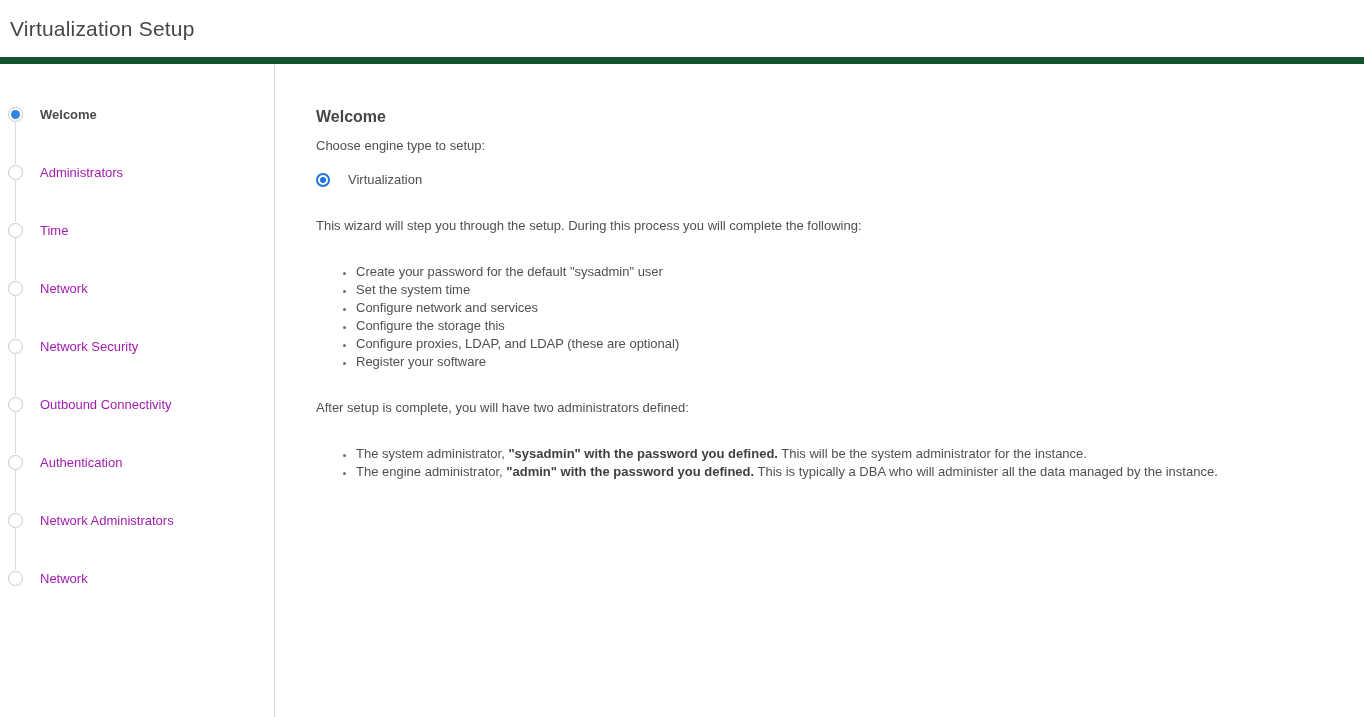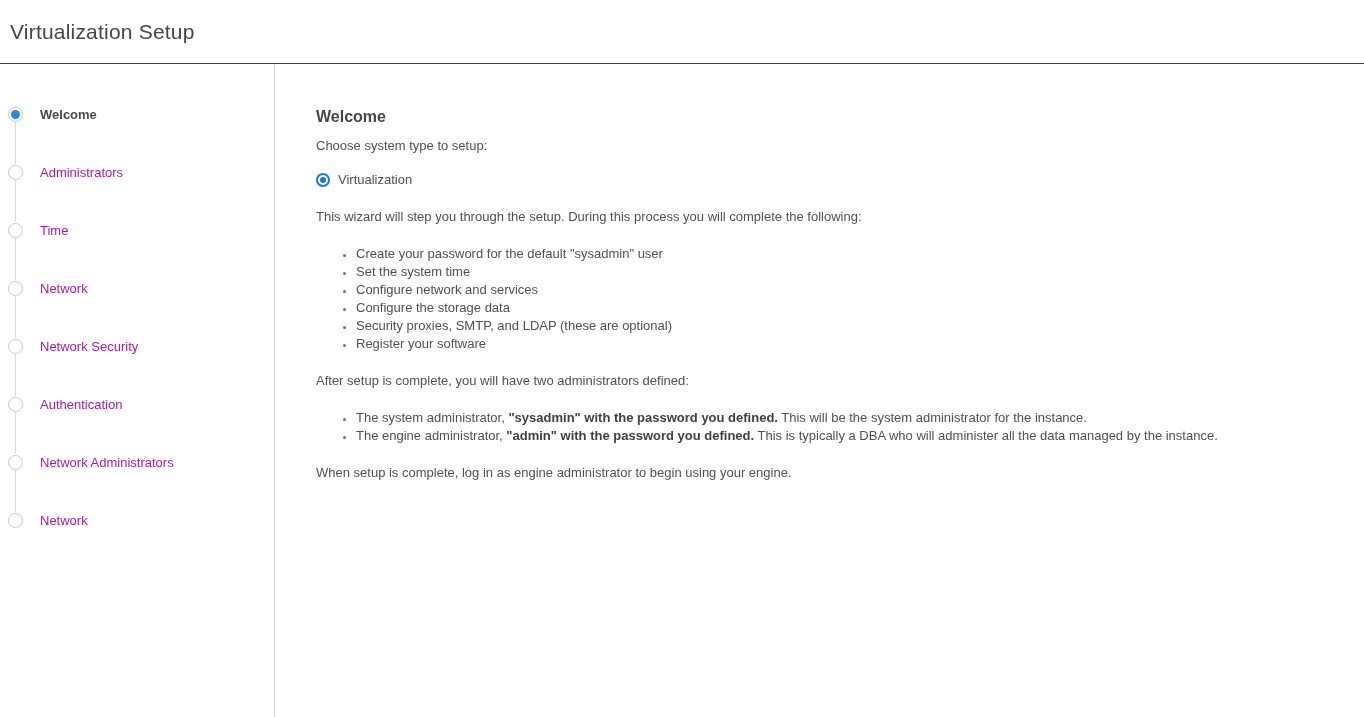--- a/index.html
+++ b/index.html
@@ -1,21 +1,21 @@
 <!DOCTYPE html>
 <html><head>
 <meta charset="utf-8">
 <style>
   * { box-sizing: border-box; margin: 0; padding: 0; }
   html, body { width: 1364px; height: 717px; background: #ffffff; overflow: hidden; }
   body { font-family: "Liberation Sans", sans-serif; color: #4f4f4f; }
 
   .page-header {
     height: 64px;
-    border-bottom: 1px solid #14532d;
+    border-bottom: 7px solid #14532d;
     display: flex;
     align-items: center;
     padding: 0 10px;
   }
   .page-title {
     font-size: 21px;
     font-weight: 400;
     color: #464646;
     letter-spacing: 0.2px;
   }
@@ -78,29 +78,30 @@
     font-size: 13px;
     line-height: 18px;
     color: #505050;
   }
   .content h2 {
     font-size: 16px;
     font-weight: 700;
     color: #464646;
     margin: 0 0 11px;
   }
-  .content p { margin: 19px 0; }
+  .content p { margin: 28px 0; }
   .content p.choose { margin: 0; }
 
   .radio-group { margin: 16px 0 0; }
   .radio-row {
     display: flex;
     align-items: center;
     height: 18px;
     cursor: pointer;
+    gap: 10px;
   }
   .radio {
     width: 14px; height: 14px;
     border-radius: 50%;
     border: 1px solid #8e8e8e;
     background: #ffffff;
     position: relative;
     flex: 0 0 14px;
   }
   .radio.checked { border: 2px solid #1c74e4; }
@@ -149,59 +150,62 @@
       <li class="step">
         <span class="dot"></span>
         <span class="step-label">Network</span>
       </li>
       <li class="step">
         <span class="dot"></span>
         <span class="step-label">Network Security</span>
       </li>
       <li class="step">
         <span class="dot"></span>
+        <span class="step-label">Outbound Connectivity</span>
+      </li>
+      <li class="step">
+        <span class="dot"></span>
         <span class="step-label">Authentication</span>
       </li>
       <li class="step">
         <span class="dot"></span>
         <span class="step-label">Network Administrators</span>
       </li>
       <li class="step">
         <span class="dot"></span>
         <span class="step-label">Network</span>
       </li>
     </ul>
   </nav>
 
   <main class="content">
     <h2>Welcome</h2>
 
-    <p class="choose">Choose system type to setup:</p>
+    <p class="choose">Choose engine type to setup:</p>
 
     <div class="radio-group">
       <label class="radio-row">
         <span class="radio checked"></span>
         <span class="opt-label">Virtualization</span>
       </label>
     </div>
 
     <p>This wizard will step you through the setup. During this process you will complete the following:</p>
 
     <ul class="bullets">
       <li>Create your password for the default "sysadmin" user</li>
       <li>Set the system time</li>
       <li>Configure network and services</li>
-      <li>Configure the storage data</li>
-      <li>Security proxies, SMTP, and LDAP (these are optional)</li>
+      <li>Configure the storage this</li>
+      <li>Configure proxies, LDAP, and LDAP (these are optional)</li>
       <li>Register your software</li>
     </ul>
 
     <p>After setup is complete, you will have two administrators defined:</p>
 
     <ul class="bullets admin-list">
       <li><span>The system administrator, </span><span class="bold-run">"sysadmin" with the password you defined.</span><span> This will be the system administrator for the instance.</span></li>
       <li><span>The engine administrator, </span><span class="bold-run">"admin" with the password you defined.</span><span> This is typically a DBA who will administer all the data managed by the instance.</span></li>
     </ul>
 
-    <p>When setup is complete, log in as engine administrator to begin using your engine.</p>
   </main>
 
 </div>
 
 </body></html>

